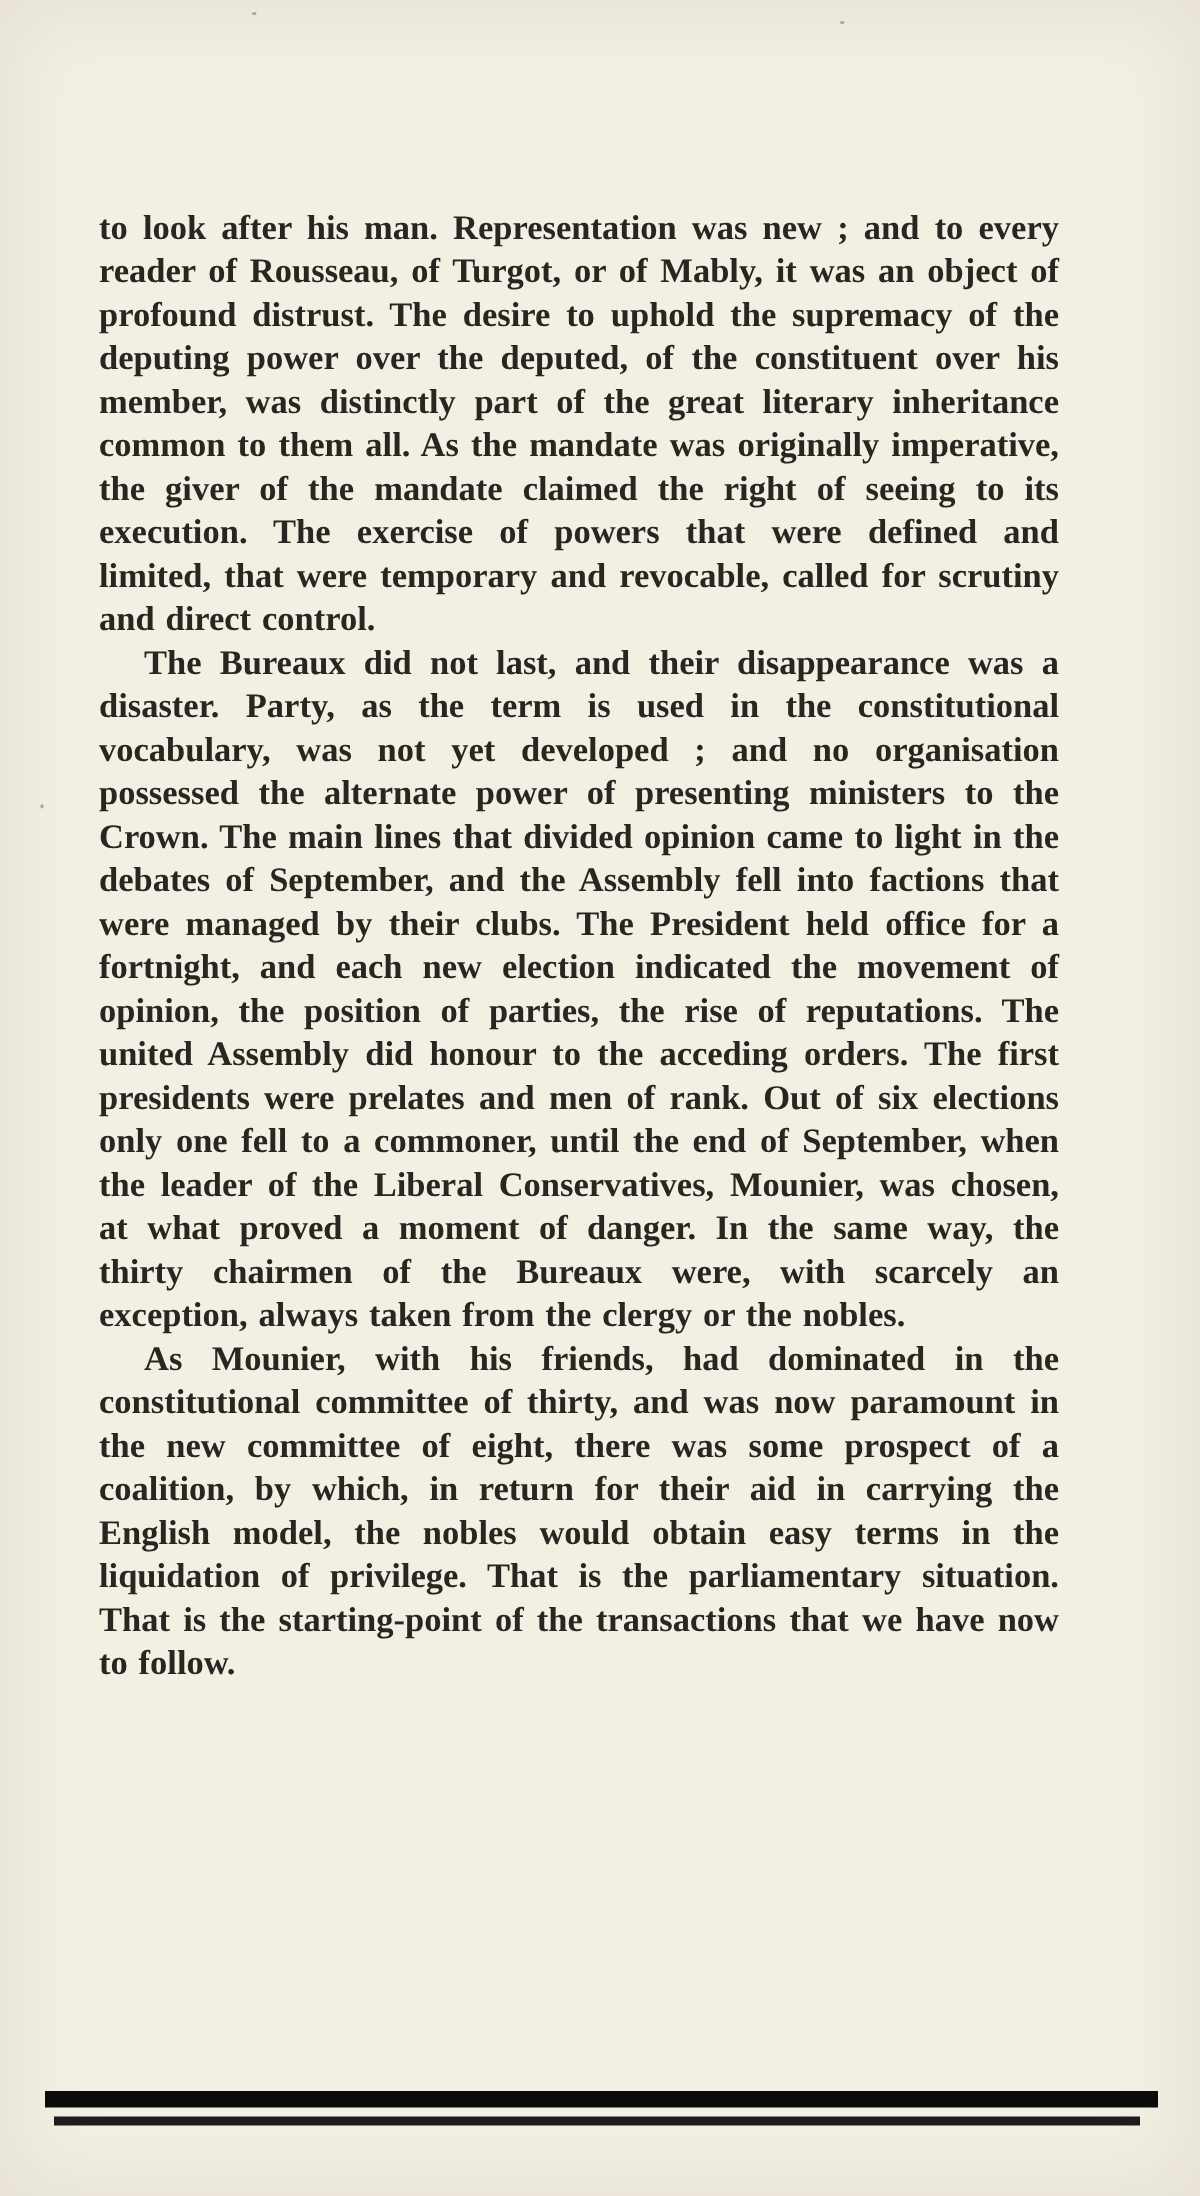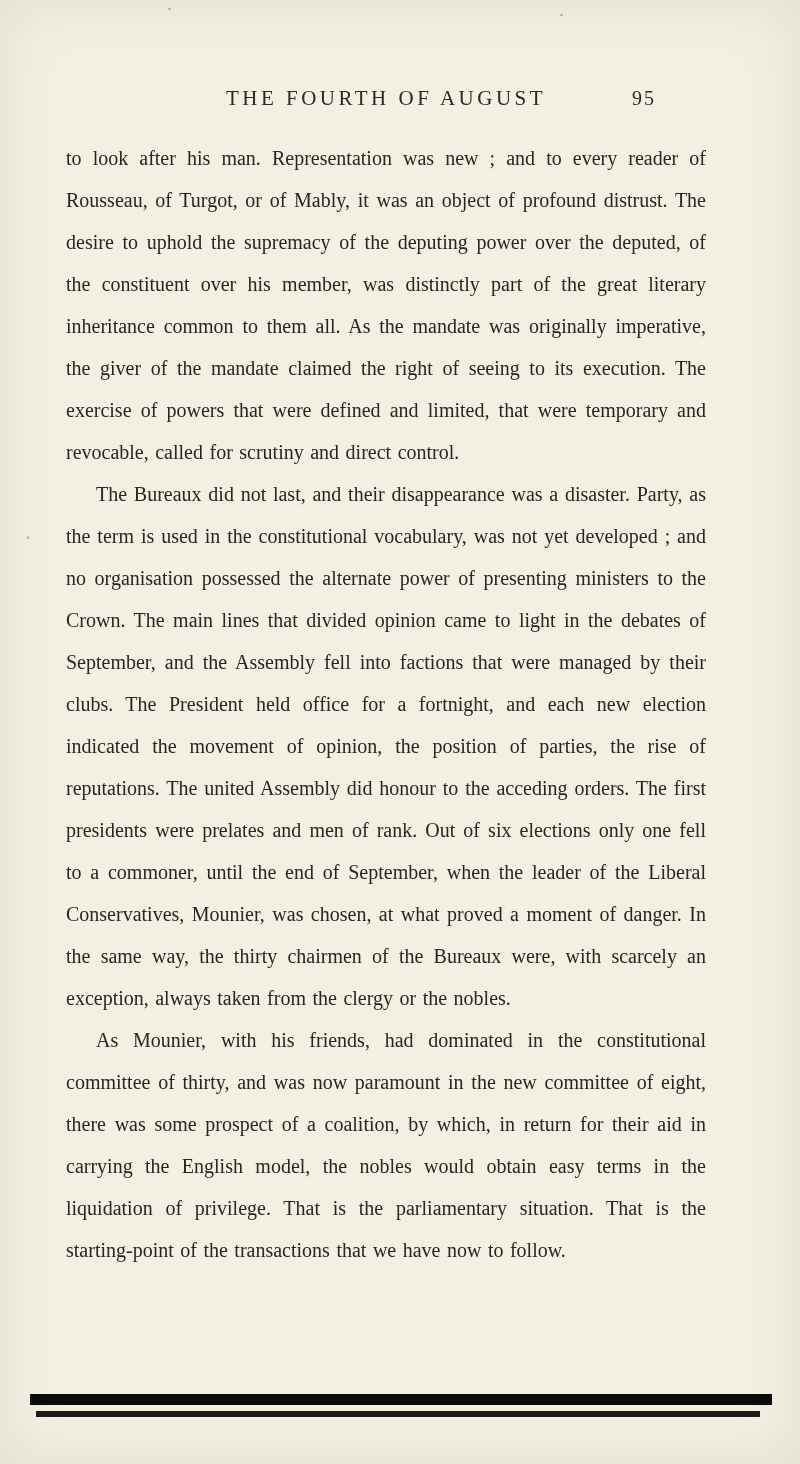--- a/index.html
+++ b/index.html
@@ -38,24 +38,25 @@
     top: 1px;
     font-size: 20px;
     letter-spacing: 2px;
     color: #2d2823;
   }
   .body-text {
     position: absolute;
     top: 137px;
     left: 66px;
     width: 640px;
-    font-size: 20px;
-    line-height: 42px;
+    font-size: 23px;
+    line-height: 29px;
     text-align: justify;
     word-spacing: 1.5px;
+    font-weight: bold;
   }
   .para {
     margin: 0;
     padding: 0;
   }
   .para.indent {
     text-indent: 30px;
   }
   .scan-bar-thick {
     position: absolute;
@@ -85,24 +86,20 @@
 </style>
 </head>
 <body>
 
 <div class="page">
 
   <span class="speck s1"></span>
   <span class="speck s2"></span>
   <span class="speck s3"></span>
 
-  <div class="header">
-    <span class="running-title">THE FOURTH OF AUGUST</span>
-    <span class="page-number">95</span>
-  </div>
 
   <div class="body-text">
     <p class="para">to look after his man.  Representation was new ; and to every reader of Rousseau, of Turgot, or of Mably, it was an object of profound distrust.  The desire to uphold the supremacy of the deputing power over the deputed, of the constituent over his member, was distinctly part of the great literary inheritance common to them all.  As the mandate was originally imperative, the giver of the mandate claimed the right of seeing to its execution. The exercise of powers that were defined and limited, that were temporary and revocable, called for scrutiny and direct control.</p>
     <p class="para indent">The Bureaux did not last, and their disappearance was a disaster.  Party, as the term is used in the constitutional vocabulary, was not yet developed ; and no organisation possessed the alternate power of presenting ministers to the Crown.  The main lines that divided opinion came to light in the debates of September, and the Assembly fell into factions that were managed by their clubs.  The President held office for a fortnight, and each new election indicated the movement of opinion, the position of parties, the rise of reputations.  The united Assembly did honour to the acceding orders.  The first presidents were prelates and men of rank.  Out of six elections only one fell to a commoner, until the end of September, when the leader of the Liberal Conservatives, Mounier, was chosen, at what proved a moment of danger.  In the same way, the thirty chairmen of the Bureaux were, with scarcely an exception, always taken from the clergy or the nobles.</p>
     <p class="para indent">As Mounier, with his friends, had dominated in the constitutional committee of thirty, and was now paramount in the new committee of eight, there was some prospect of a coalition, by which, in return for their aid in carrying the English model, the nobles would obtain easy terms in the liquidation of privilege.  That is the parliamentary situation.  That is the starting-point of the transactions that we have now to follow.</p>
   </div>
 
   <div class="scan-bar-thick"></div>
   <div class="scan-bar-thin"></div>
 

